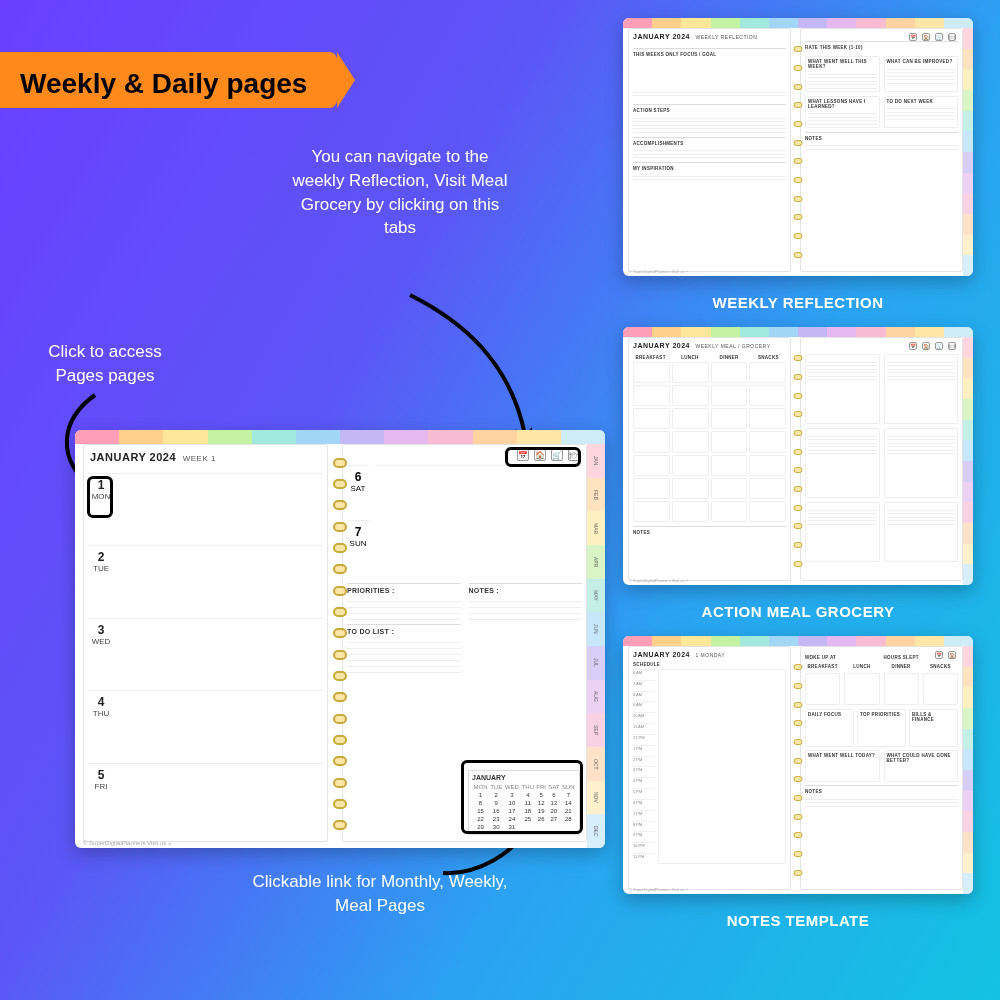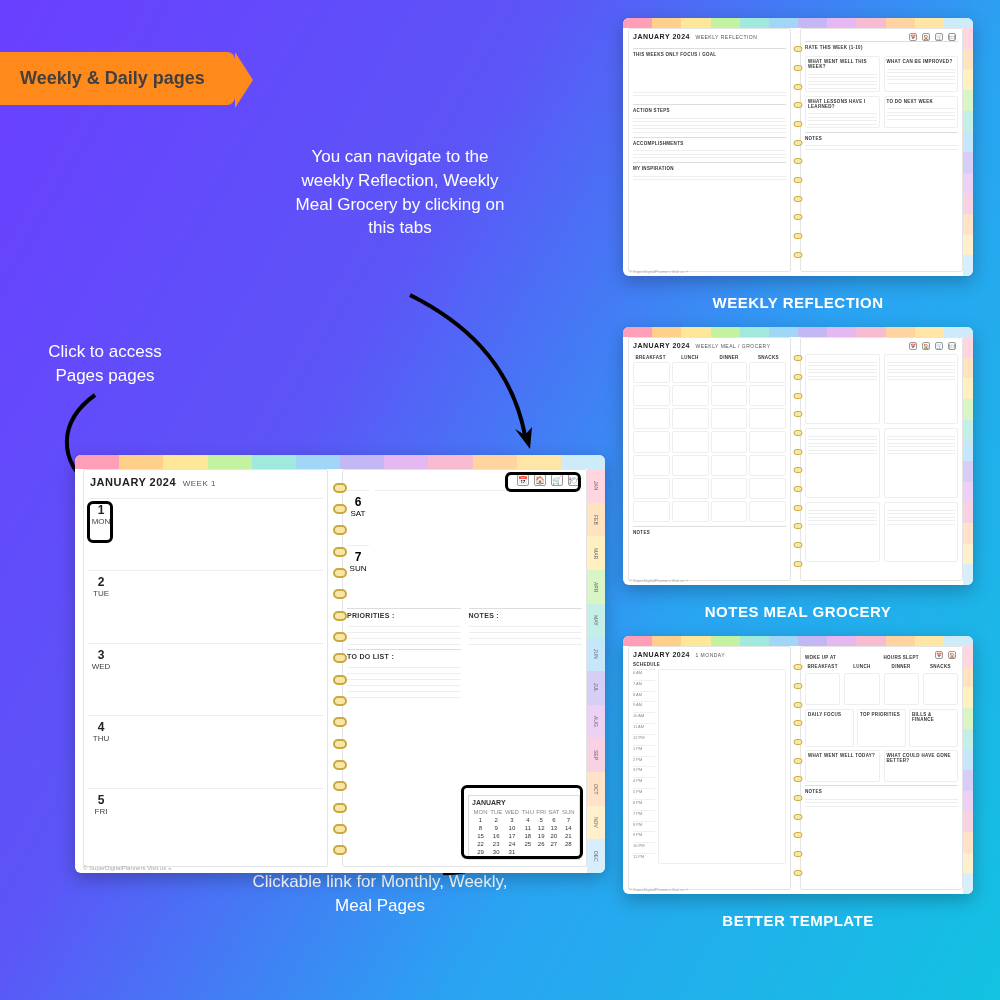--- a/index.html
+++ b/index.html
@@ -1,29 +1,29 @@
 <!DOCTYPE html>
 <html><head>
 <meta charset="utf-8">
 <style>
   *{box-sizing:border-box;margin:0;padding:0;font-family:Arial,Helvetica,sans-serif}
   body{width:1000px;height:1000px;background:linear-gradient(120deg,#6a3fff 0%,#5c55f7 35%,#2aa3f2 65%,#13c2e1 100%);overflow:hidden;position:relative}
   
-  .ribbon{position:absolute;top:52px;left:0;background:#ff8a1b;color:#404040;font-weight:700;font-size:18px;padding:16px 30px 16px 20px;border-radius:0 8px 8px 0}
+  .ribbon{position:absolute;top:52px;left:0;background:#ff8a1b;color:#000000;font-weight:700;font-size:28px;padding:16px 30px 8px 20px;border-radius:0 8px 8px 0}
   .ribbon:after{content:"";position:absolute;right:-18px;top:0;border-left:18px solid #ff8a1b;border-top:28px solid transparent;border-bottom:28px solid transparent}
   
   .callout{position:absolute;color:#fff;font-size:17px;text-align:center;line-height:1.4}
   
   svg.arrow{position:absolute;overflow:visible}
   
   .thumbs{position:absolute;right:22px;top:18px;width:360px;display:flex;flex-direction:column;gap:16px;align-items:center}
   .thumb-label{color:#fff;font-size:15px;font-weight:700;letter-spacing:.5px;margin-top:2px;text-align:center}
   
   .planner{background:#fff;border-radius:6px;box-shadow:0 6px 18px rgba(0,0,0,.25);position:relative;overflow:hidden}
-  .planner.main{position:absolute;left:75px;top:455px;width:530px;height:418px}
+  .planner.main{position:absolute;left:75px;top:430px;width:530px;height:418px}
   .planner.small{width:350px;height:258px}
   
   .toptabs{height:14px;display:flex}
   .toptabs span{flex:1}
   .toptabs span:nth-child(1){background:#ff9fb7}.toptabs span:nth-child(2){background:#ffd08a}.toptabs span:nth-child(3){background:#ffe79a}.toptabs span:nth-child(4){background:#c3f2a1}.toptabs span:nth-child(5){background:#a1e9dd}.toptabs span:nth-child(6){background:#a1d6f7}.toptabs span:nth-child(7){background:#c3b8f4}.toptabs span:nth-child(8){background:#e6b8f1}.toptabs span:nth-child(9){background:#f7bcd2}.toptabs span:nth-child(10){background:#ffd4a1}.toptabs span:nth-child(11){background:#ffe6a6}.toptabs span:nth-child(12){background:#cdebf9}
   
   .sidetabs{position:absolute;right:0;top:14px;bottom:0;width:18px;display:flex;flex-direction:column}
   .sidetabs span{flex:1;font-size:5px;color:#666;writing-mode:vertical-rl;text-align:center;display:flex;align-items:center;justify-content:center}
   .sidetabs span:nth-child(1){background:#ffd6e0}.sidetabs span:nth-child(2){background:#ffe2bf}.sidetabs span:nth-child(3){background:#fff0c1}.sidetabs span:nth-child(4){background:#d9f5c5}.sidetabs span:nth-child(5){background:#c4efe6}.sidetabs span:nth-child(6){background:#c6e6fa}.sidetabs span:nth-child(7){background:#d7cef7}.sidetabs span:nth-child(8){background:#edd1f5}.sidetabs span:nth-child(9){background:#f8d2e3}.sidetabs span:nth-child(10){background:#ffe2c7}.sidetabs span:nth-child(11){background:#fff0cd}.sidetabs span:nth-child(12){background:#d7eefc}
   .planner.small .sidetabs{width:10px;top:10px}
@@ -74,21 +74,21 @@
   .twocol{display:grid;grid-template-columns:1fr 1fr;gap:4px}
   .box{border:1px solid #eee;border-radius:2px;padding:2px}
   .footer{position:absolute;bottom:2px;left:8px;font-size:6px;color:#aaa}
   .planner.small .footer{font-size:4px;left:6px}
 </style>
 </head>
 <body>
 
 <div class="ribbon">Weekly &amp; Daily pages</div>
 
-<div class="callout" style="top:145px;left:285px;width:230px">You can navigate to the weekly Reflection, Weekly Meal Grocery by clicking on this tabs</div>
+<div class="callout" style="top:145px;left:285px;width:230px">You can navigate to the weekly Reflection, Visit Meal Grocery by clicking on this tabs</div>
 <div class="callout" style="top:340px;left:25px;width:160px">Click to access Pages pages</div>
 <div class="callout" style="top:870px;left:250px;width:260px">Clickable link for Monthly, Weekly, Meal Pages</div>
 
 <svg class="arrow" style="top:290px;left:400px" width="160" height="170">
   <path d="M10 5 C 60 30 110 70 125 145" stroke="#000" stroke-width="4" fill="none"></path>
   <path d="M125 145 l-10 -6 l15 20 l2 -22 z" fill="#000"></path>
 </svg>
 <svg class="arrow" style="top:390px;left:40px" width="90" height="120">
   <path d="M55 5 C 20 30 15 70 55 100" stroke="#000" stroke-width="4" fill="none"></path>
   <path d="M55 100 l-14 -2 l20 14 l-2 -20 z" fill="#000"></path>
@@ -603,21 +603,21 @@
                 <span></span>
                 <span></span>
                 <span></span>
               </div>
             </div>
           </div>
       </div>
     </div>
     <div class="footer">© SuperDigitalPlanners    Visit us »</div>
   </div>
-  <div class="thumb-label">NOTES MEAL GROCERY</div>
+  <div class="thumb-label">ACTION MEAL GROCERY</div>
 
   <div class="planner small">
     <div class="toptabs">
         <span></span>
         <span></span>
         <span></span>
         <span></span>
         <span></span>
         <span></span>
         <span></span>
@@ -726,14 +726,14 @@
             <div class="lines">
               <span></span>
               <span></span>
               <span></span>
             </div>
           </div>
       </div>
     </div>
     <div class="footer">© SuperDigitalPlanners    Visit us »</div>
   </div>
-  <div class="thumb-label">BETTER TEMPLATE</div>
+  <div class="thumb-label">NOTES TEMPLATE</div>
 </div>
 
 </body></html>

